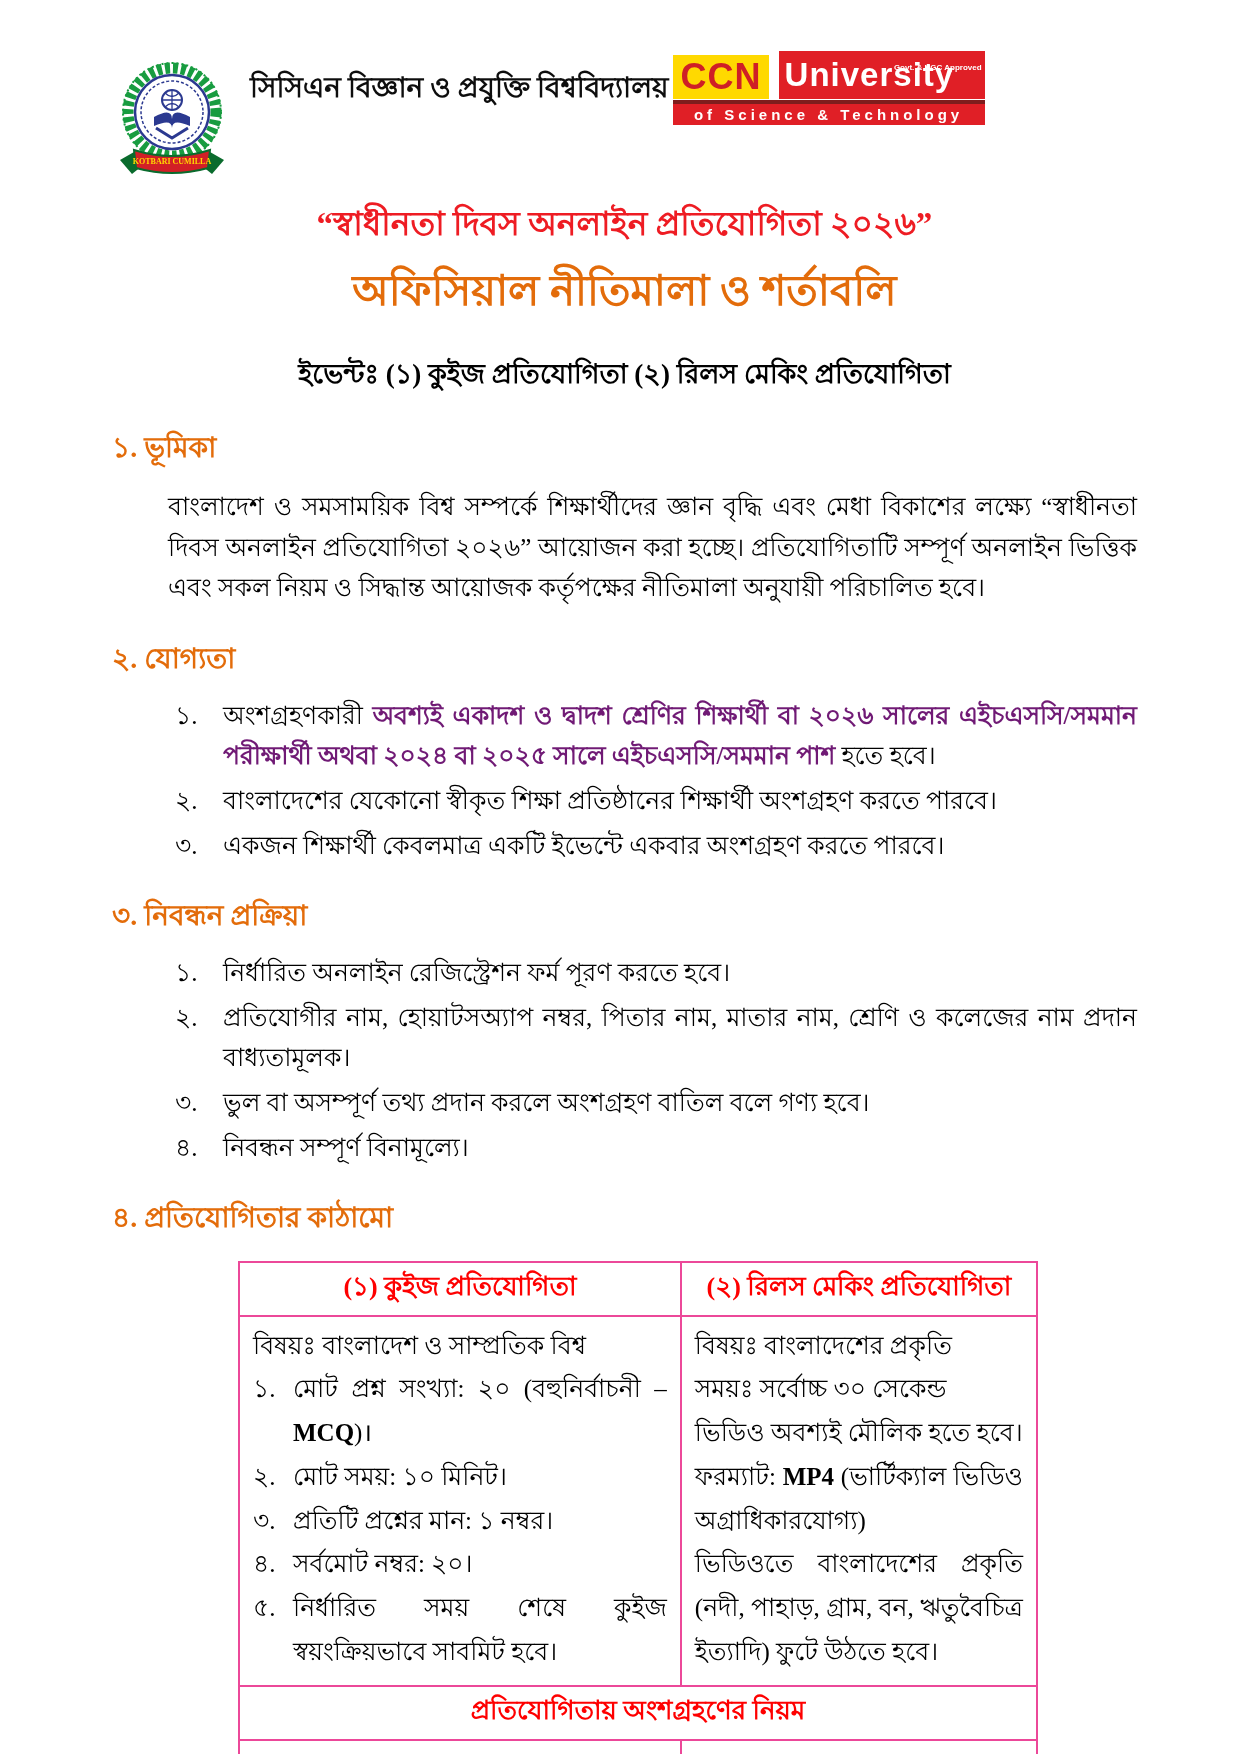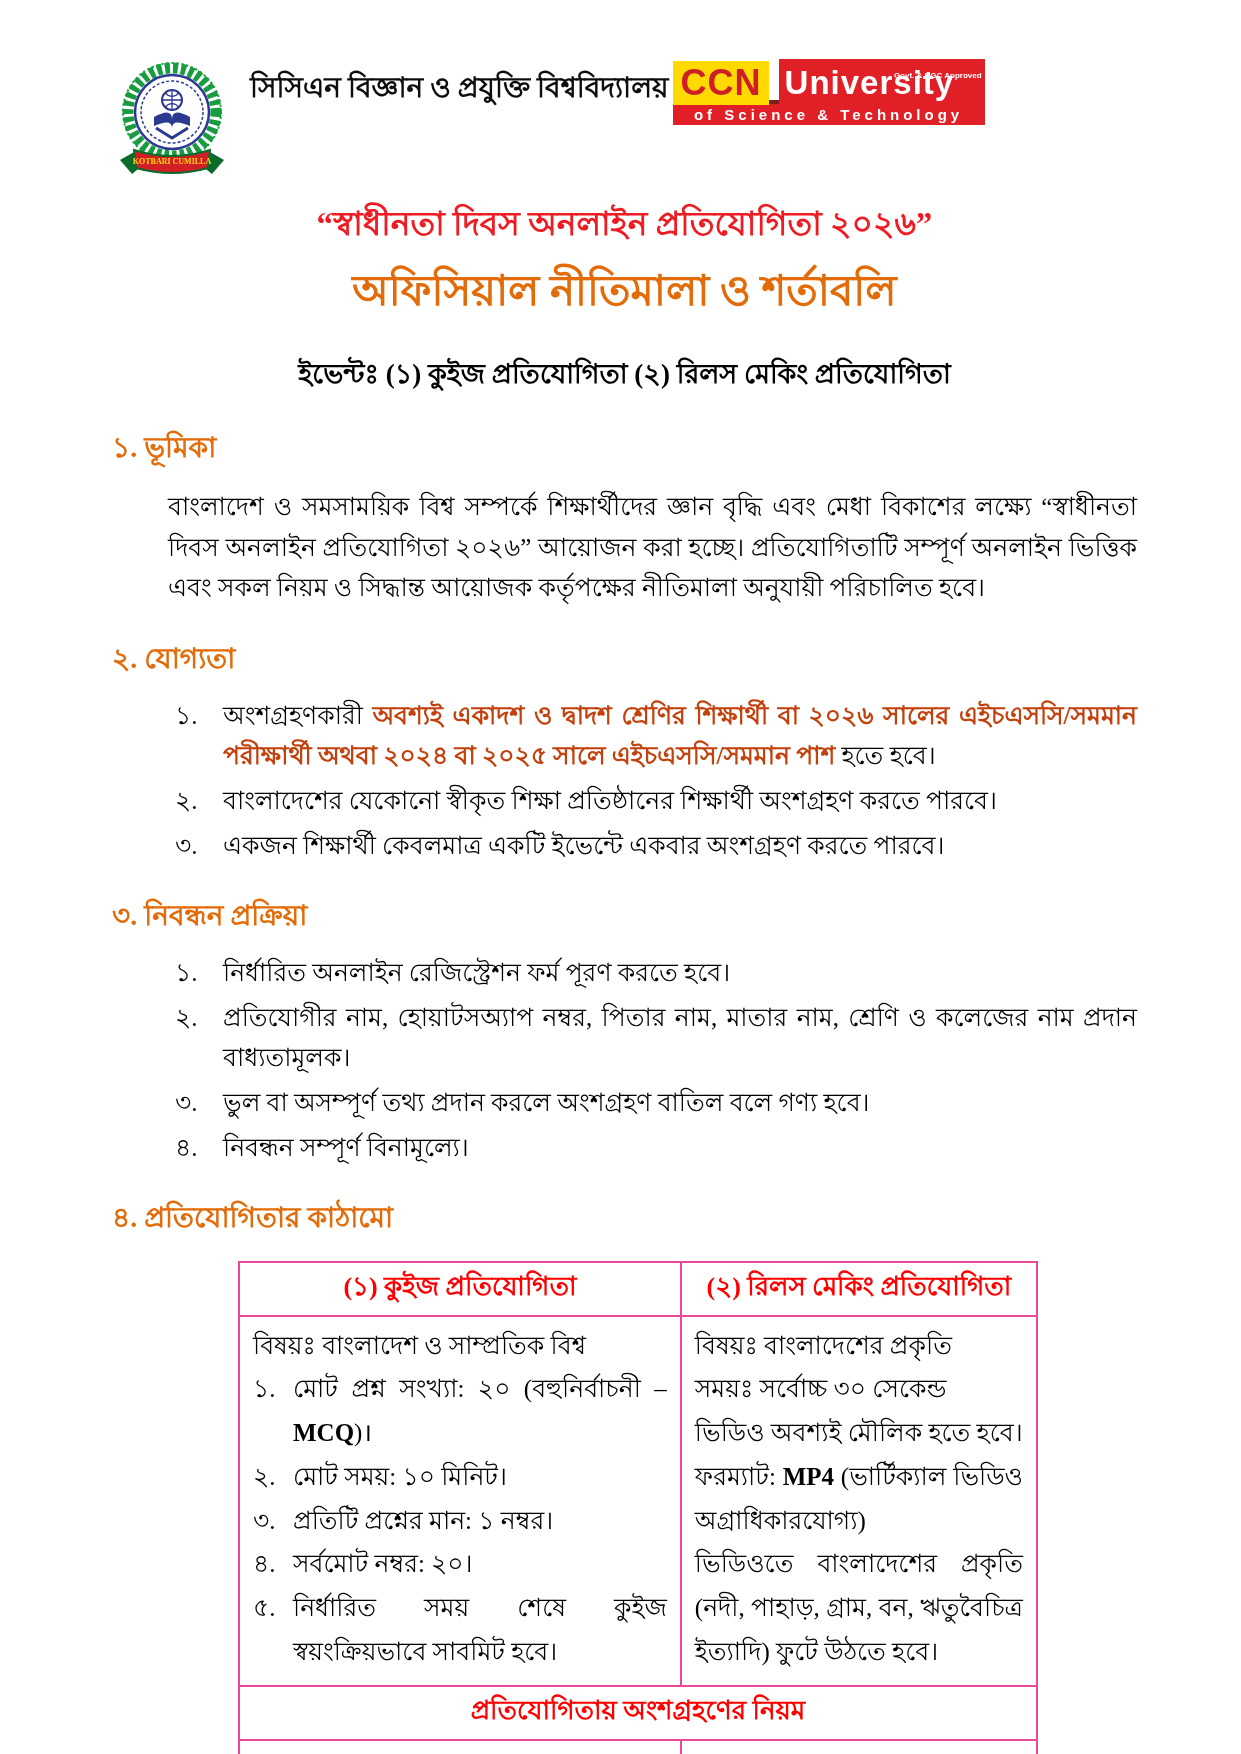--- a/index.html
+++ b/index.html
@@ -16,21 +16,21 @@
 
   
   .logo-row { display:flex; align-items:flex-start; gap:10px; margin-left:4px; }
   .emblem { flex:0 0 auto; }
   .logo-right { display:flex; padding-top:4px; }
   .uni-bn {
     font-weight:bold; font-size:28px; color:#0d0d0d; letter-spacing:0;
     margin-left:12px; margin-bottom:2px; white-space:nowrap;
   }
   .banner { width:312px; margin-left:4px; }
-  .banner-top { display:flex; align-items:center; height:33px; }
+  .banner-top { display:flex; align-items:flex-end; height:33px; }
   .ccn-box {
     background:#ffd900; color:#cf1f26; font-family:"Liberation Sans",sans-serif;
     font-weight:bold; font-size:36px; line-height:44px; padding:0 7px 0 8px; letter-spacing:1px;
   }
   .blue-strip { width:10px; background:#1b2f8a; }
   .uni-box {
     position:relative; flex:1; background:#e01f26; color:#ffffff;
     font-family:"Liberation Sans",sans-serif; font-weight:bold; font-size:33px;
     line-height:48px; padding:0 4px 0 6px; letter-spacing:1px; white-space:nowrap;
   }
@@ -52,21 +52,21 @@
   .body-par {
     margin:14px 0 0 56px; font-size:25px; line-height:1.62;
     text-align:justify; text-justify:inter-word;
   }
 
   
   .num-list { margin:12px 0 0 63px; }
   .num-item { display:flex; margin-top:5px; font-size:25px; line-height:1.6; }
   .num-item .n { flex:0 0 48px; }
   .num-item .t { flex:1; text-align:justify; text-justify:inter-word; }
-  .red-bold { color:#c2410c; font-weight:bold; }
+  .red-bold { color:#701a75; font-weight:bold; }
 
   
   .comp-table {
     border-collapse:collapse; margin:18px 0 0 126px; width:800px;
     table-layout:fixed; font-size:25px;
   }
   .comp-table td { border:2px solid #ec4899; vertical-align:top; }
   .col-quiz { width:55.4%; }
   .col-reels { width:44.6%; }
   .th-red { color:#fe0000; font-weight:bold; text-align:center; padding:3px 0 5px; font-size:26px; }

